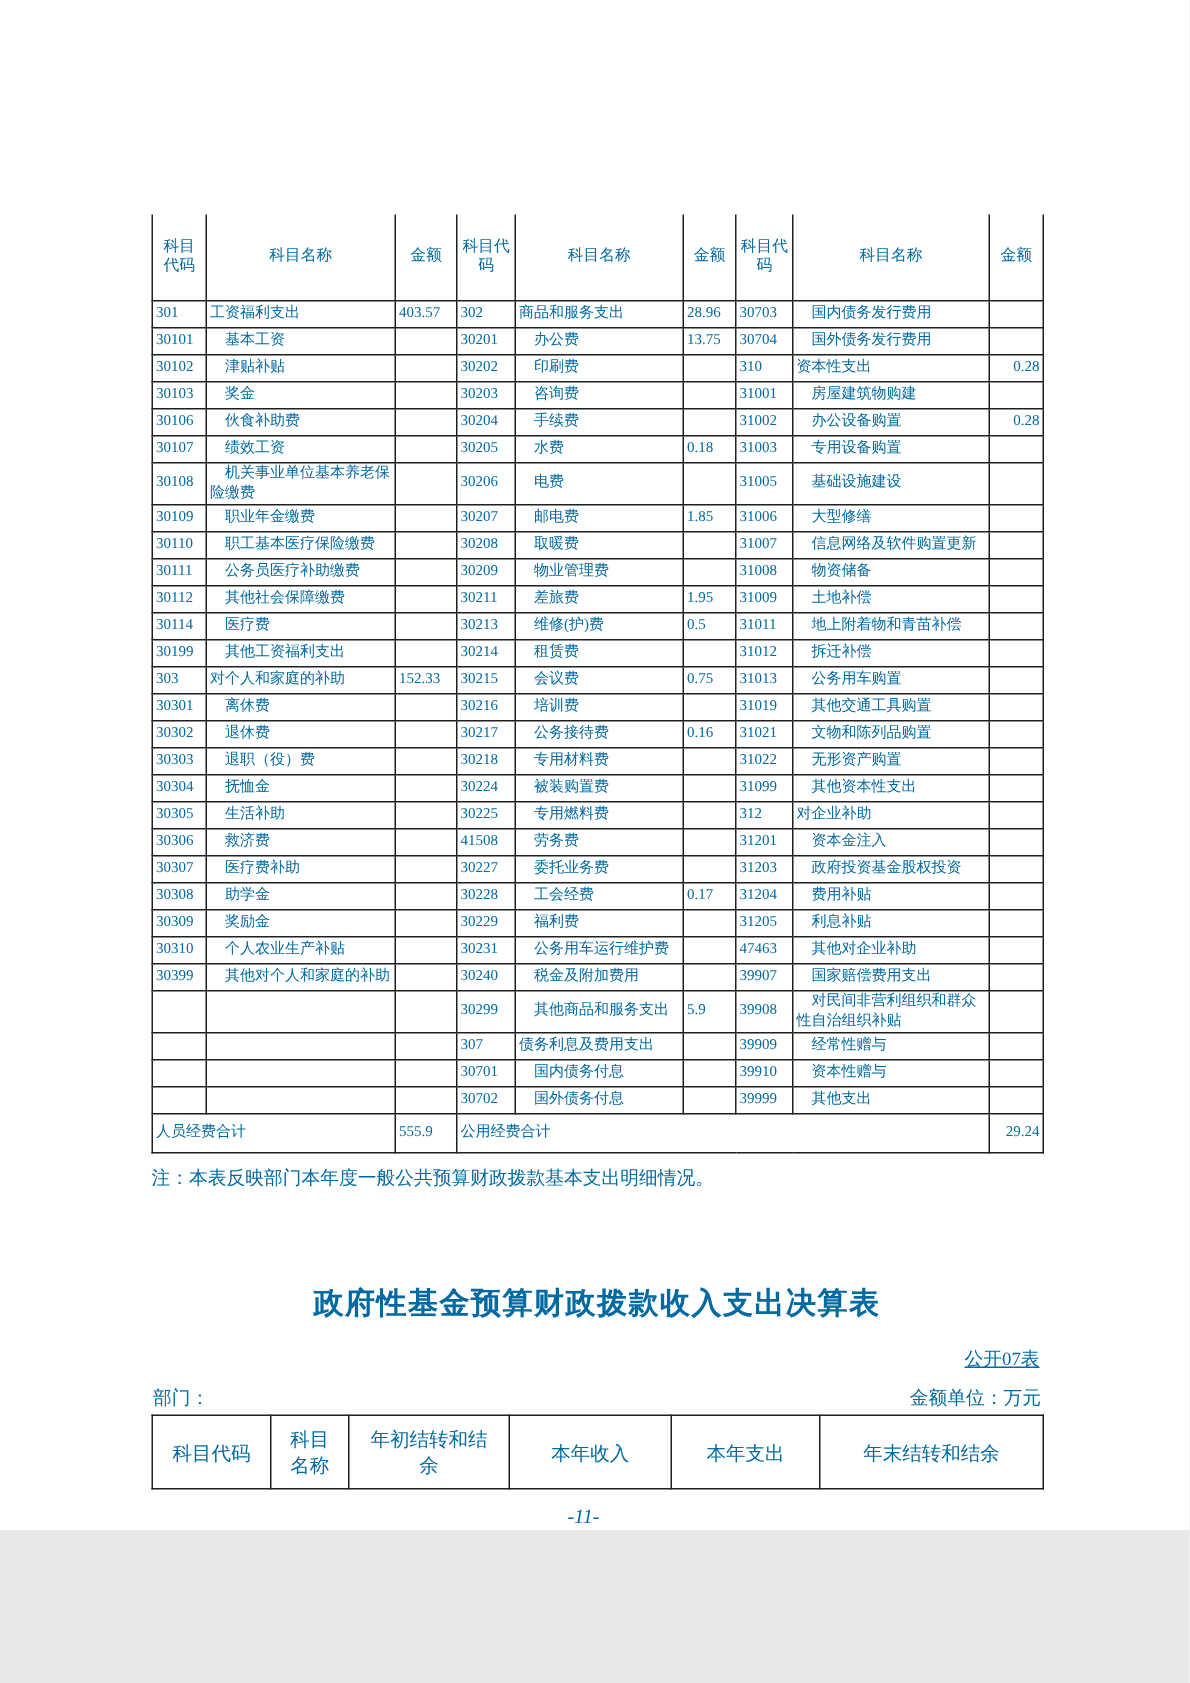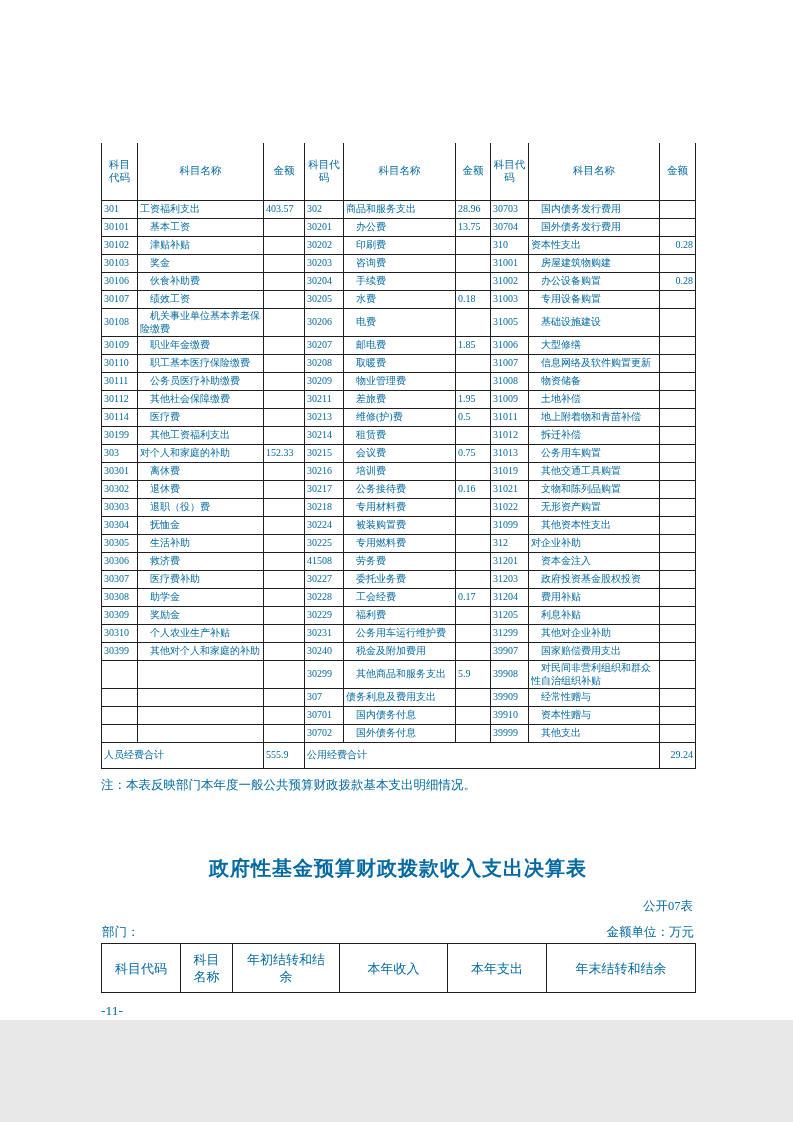--- a/index.html
+++ b/index.html
@@ -17,28 +17,28 @@
   td.name{text-align:left;}
   td.name.child{text-indent:10px;}
   td.amount{text-align:left;}
   td.amount.right{text-align:right;padding-right:2px;}
   tr.total td{height:23px;}
   td.total-label{text-align:left;font-size:10.5px;}
 
   .note{margin-top:9px;font-size:12.5px;line-height:15px;}
 
   .fund-title{margin-top:62px;text-align:center;font-size:20px;font-weight:bold;letter-spacing:1px;}
-  .table-no{margin-top:16px;text-align:right;font-size:12.5px;padding-right:2px;}
+  .table-no{margin-top:16px;text-align:right;font-size:12.5px;padding-right:2px;text-decoration:underline;}
   .meta-row{margin-top:9px;display:flex;justify-content:space-between;font-size:12.5px;
         align-items:flex-start;padding:0 1px;}
   table.fund{border-collapse:collapse;width:594px;table-layout:fixed;margin-top:2px;}
   table.fund th{border:1px solid #1f1f1f;font-weight:normal;font-size:13px;line-height:17px;
         height:44px;text-align:center;vertical-align:middle;padding:2px 10px;word-break:break-all;}
 
-  .page-number{margin-top:10px;text-align:left;padding-right:18px;font-size:13.5px;}
+  .page-number{margin-top:10px;text-align:center;padding-right:18px;font-size:13.5px;font-style:italic;}
 </style>
 </head>
 <body>
 
 <div class="page">
   <div class="content">
 
     <table class="basic">
       <colgroup>
         <col style="width:36px">
@@ -318,21 +318,21 @@
             <td class="name child">利息补贴</td>
             <td class="amount right"></td>
           </tr>
           <tr>
             <td class="code">30310</td>
             <td class="name child">个人农业生产补贴</td>
             <td class="amount"></td>
             <td class="code">30231</td>
             <td class="name child">公务用车运行维护费</td>
             <td class="amount"></td>
-            <td class="code">31299</td>
+            <td class="code">47463</td>
             <td class="name child">其他对企业补助</td>
             <td class="amount right"></td>
           </tr>
           <tr>
             <td class="code">30399</td>
             <td class="name child">其他对个人和家庭的补助</td>
             <td class="amount"></td>
             <td class="code">30240</td>
             <td class="name child">税金及附加费用</td>
             <td class="amount"></td>

